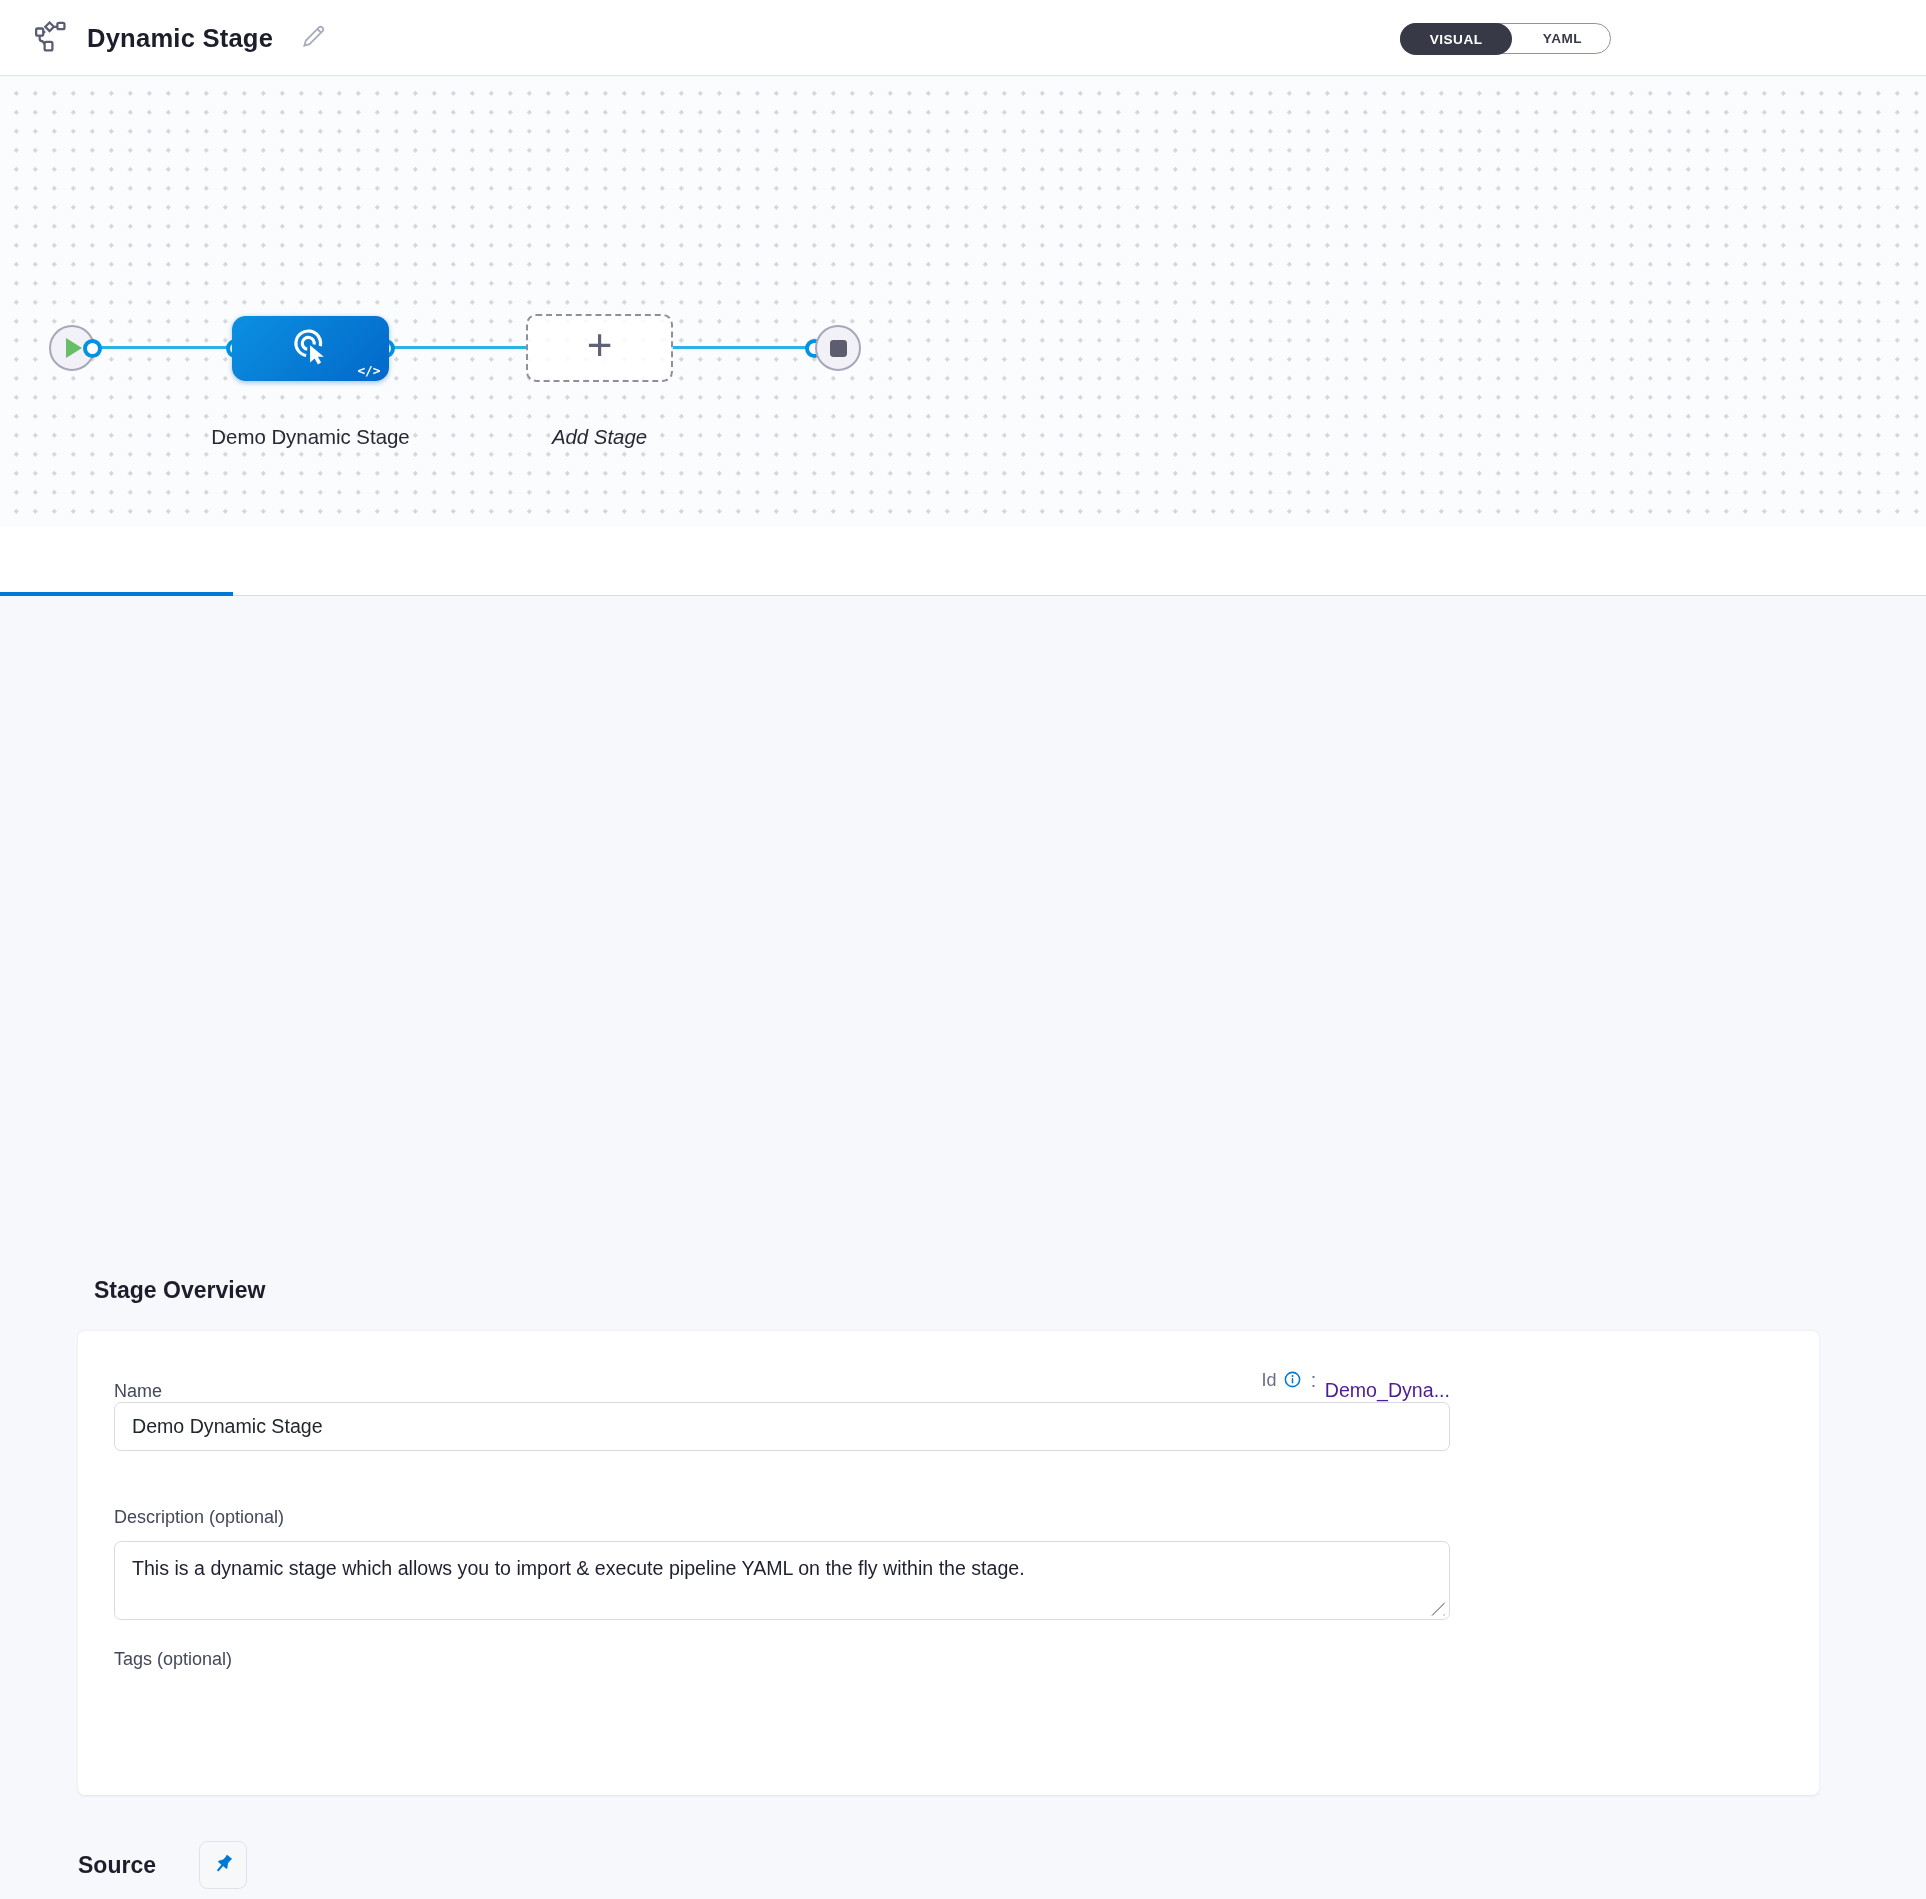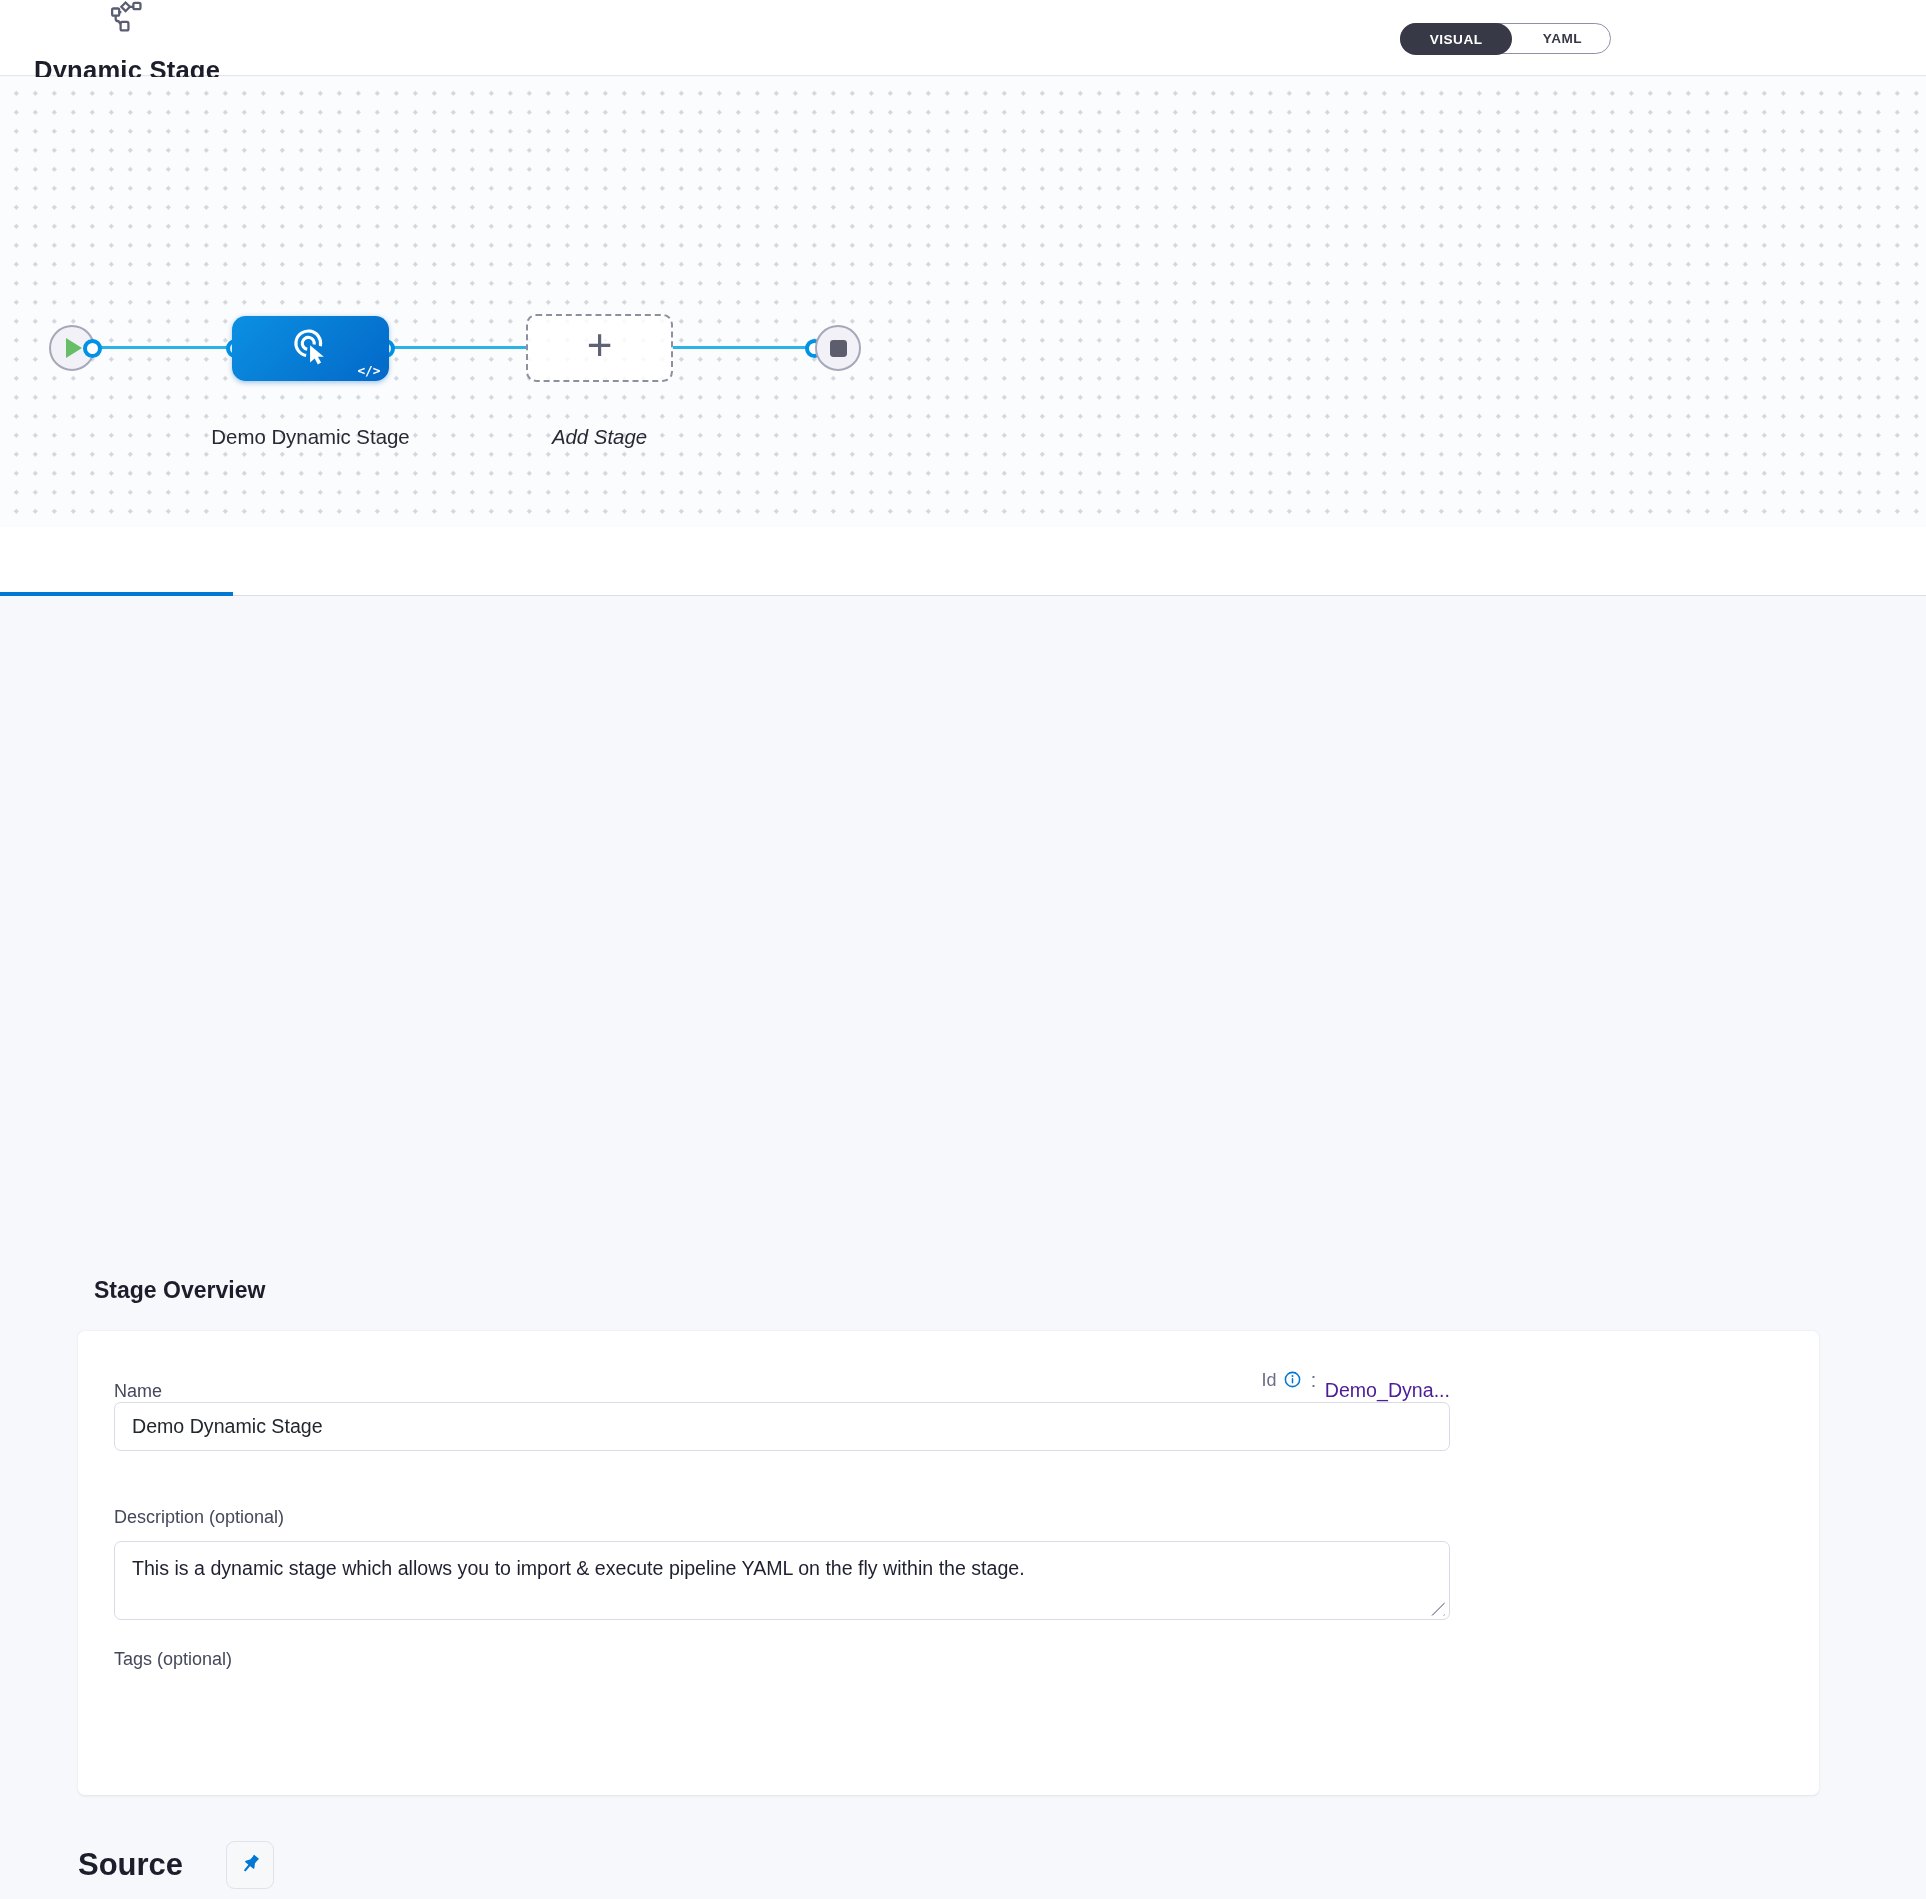--- a/index.html
+++ b/index.html
@@ -2,21 +2,21 @@
 <html style="font-size:13.6px"><head>
 <meta charset="utf-8">
 <style>
   * { margin:0; padding:0; box-sizing:border-box; }
   html,body { width:1927px; }
   body { font-family:"Liberation Sans", sans-serif; background:#fff; }
   #app { position:relative; width:1927px; height:1900px; overflow:hidden; background:#f6f8fb; }
 
   
   .header { position:absolute; left:0; top:0; width:1927px; height:76px; background:#fff; border-bottom:0.9px solid #e4e6ee; }
-  .header-left { position:absolute; left:34px; top:0; height:76px; display:flex; align-items:center; gap:19px;flex-direction:column; }
+  .header-left { position:absolute; left:34px; top:0; height:76px; display:flex; align-items:center; gap:19px; }
   .page-title { font-size:25.6px; font-weight:bold; color:#1c1e2b; letter-spacing:0.2px; }
   .icon-pipeline { width:34px; height:34px; }
   .icon-pencil { width:29px; height:29px; margin-left:6.8px; }
   .mode-toggle { position:absolute; left:1400px; top:23px; width:211px; height:31px; border:0.9px solid #8f91a8; border-radius:15.3px; background:#fff; }
   .mode-visual { position:absolute; left:-0.9px; top:-0.9px; width:112px; height:32px; border-radius:16px; background:#383946; color:#fff;
                  display:flex; align-items:center; justify-content:center; font-size:13.6px; font-weight:bold; letter-spacing:0.5px; }
   .mode-yaml { position:absolute; right:0; top:0; width:95px; height:29px; display:flex; align-items:center; justify-content:center;
                font-size:13.6px; font-weight:bold; color:#383946; letter-spacing:0.5px; }
 
   
@@ -70,21 +70,21 @@
                  clip-path:polygon(100% 0, 100% 100%, 0 100%); }
   .tags-label { position:absolute; left:36px; top:318px; }
   .tags-box { position:absolute; left:36px; top:351px; width:1336px; height:51px; border:0.9px solid #d9dae5; border-radius:6.8px; background:#fff;
               display:flex; align-items:center; padding:0 6.8px; }
   .tag-chip { display:flex; align-items:center; gap:10.2px; background:#5b6770; color:#fff; font-size:19.6px; height:37px;
               padding:0 12px 0 13.6px; border-radius:3.4px; }
   .tag-x { color:#c6ccd1; font-size:20.4px; line-height:1; cursor:pointer; }
 
   
   .source-row { position:absolute; left:78px; top:1245px; display:flex; align-items:center; }
-  .h-source { position:static; font-size:31px; font-weight:bold; color:#1c1e2b; }
+  .h-source { position:static; font-size:23px; font-weight:bold; color:#1c1e2b; }
   .pin-btn { width:48px; height:48px; margin-left:43px; border:0.9px solid #e0e2ea; border-radius:8.5px; background:#f7f8fa;
              display:flex; align-items:center; justify-content:center; cursor:pointer; }
   .pin-btn svg { transform:rotate(40deg); }
 </style>
 </head>
 <body>
 
 <div id="app">
 
   <div class="header">

